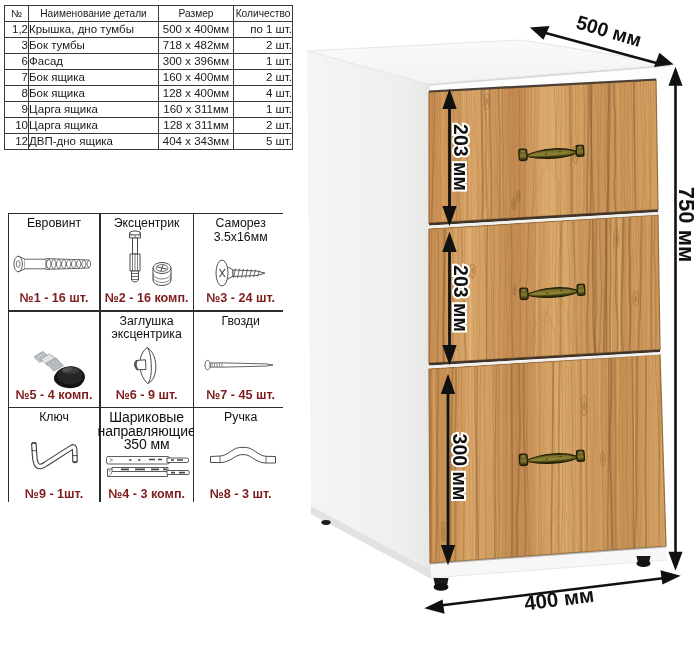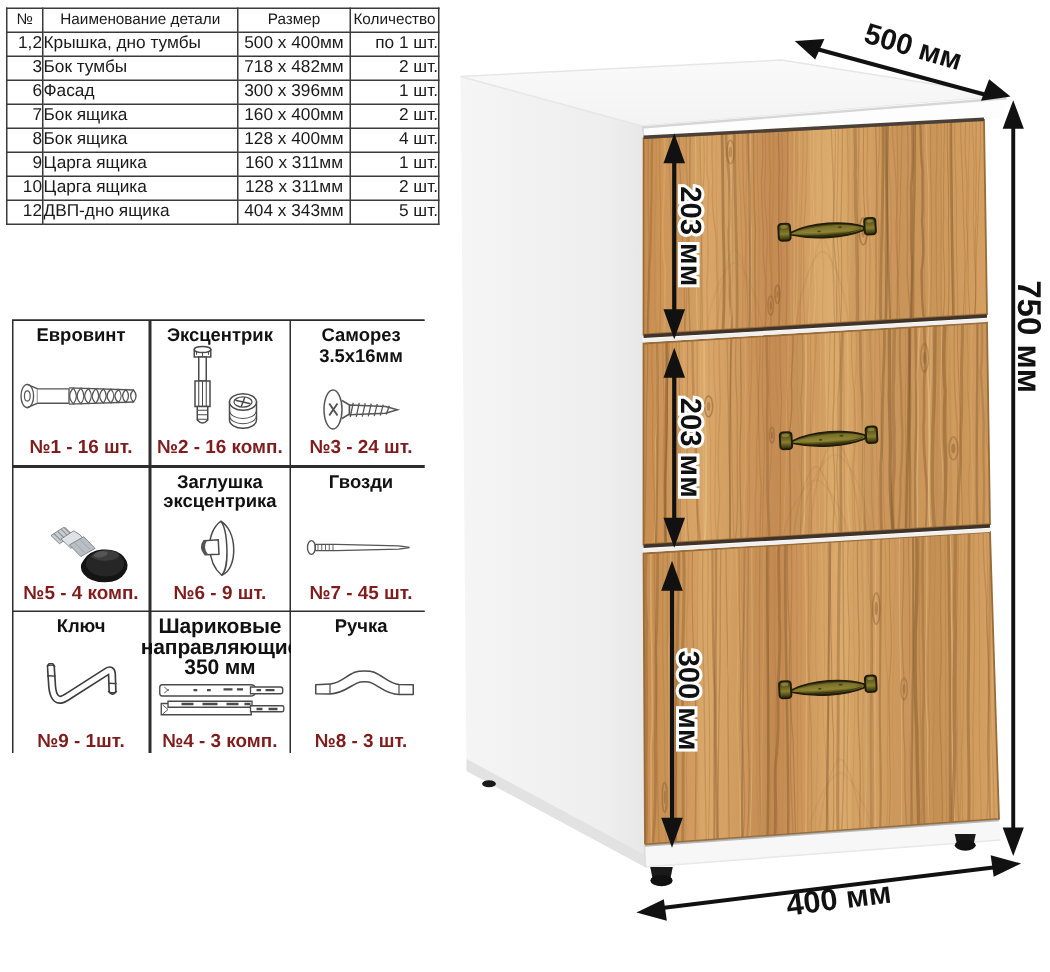--- a/index.html
+++ b/index.html
@@ -14,21 +14,21 @@
   td.c0{text-align:right;}
   td.c1{text-align:left;padding-left:6px;margin-top:36px;}
   td.c2{text-align:center;}
   td.c3{text-align:right;}
   
   .hw{position:absolute;left:8px;top:213px;width:275px;height:289px;
       display:grid;grid-template-columns:90px 92px 93px;grid-template-rows:96px 95px 98px;
       border:1.6px solid #2d2d2d;box-sizing:border-box;background:#2d2d2d;grid-gap:1.6px;}
   .hw .cell{background:#fff;position:relative;box-sizing:border-box;
       display:flex;flex-direction:column;align-items:center;}
-  .hw .t{font-weight:bold;font-size:12.3px;line-height:13.5px;text-align:center;margin-top:3px;color:#111;}
+  .hw .t{font-weight:normal;font-size:12.3px;line-height:13.5px;text-align:center;margin-top:3px;color:#111;}
   .hw .n{font-weight:bold;font-size:12.6px;position:absolute;bottom:5px;width:100%;
       text-align:center;color:#7f1d1d;}
   .hw svg.ic{position:absolute;}
   
   #scene{position:absolute;left:0;top:0;}
   #scene text{font-family:"Liberation Sans", sans-serif;}
 </style>
 </head>
 <body>
 

